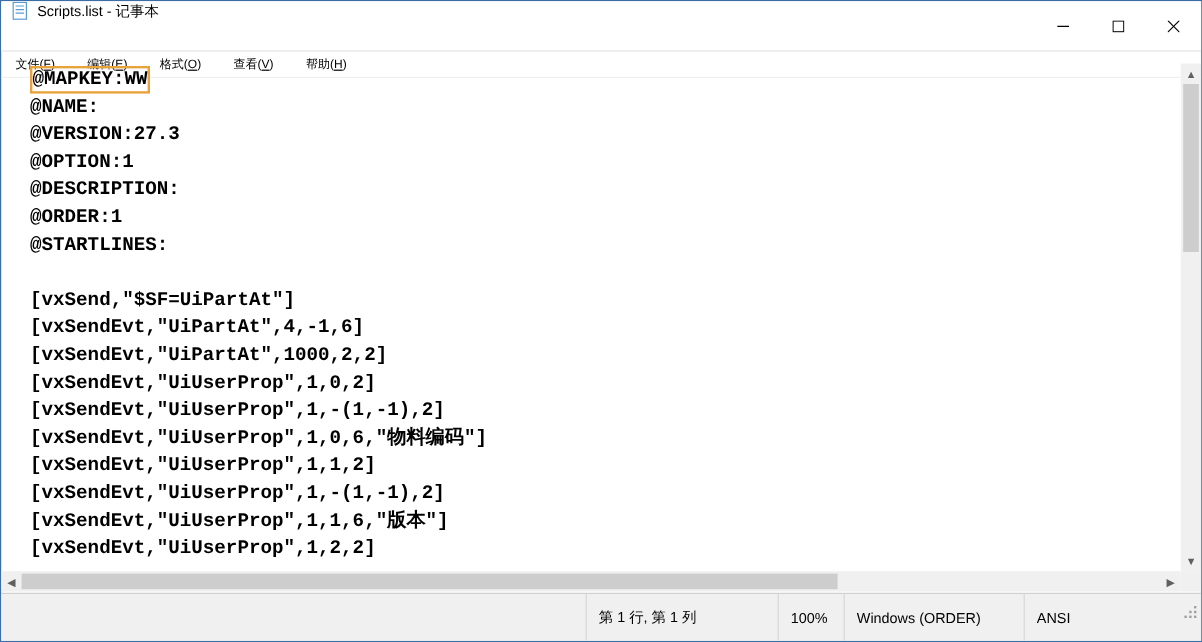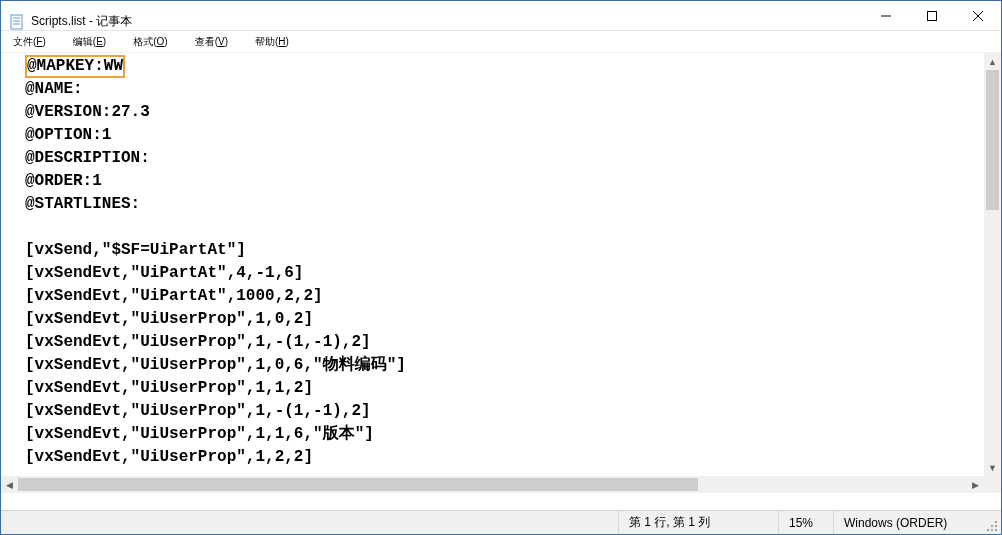--- a/index.html
+++ b/index.html
@@ -1,37 +1,37 @@
 <!DOCTYPE html>
 <html><head>
   <meta charset="utf-8">
   <style>
     * { margin: 0; padding: 0; box-sizing: border-box; }
     body { font-family: "Segoe UI", Tahoma, sans-serif; background: #fff; overflow: hidden; width: 1002px; height: 535px; border: 1px solid #3a6ea5; position: relative; }
-    .titlebar { height: 30px; display: flex; align-items: flex-end; background: #fff; border-bottom: 1px solid #e5e5e5; }
+    .titlebar { height: 42px; display: flex; align-items: flex-start; background: #fff; border-bottom: 1px solid #e5e5e5; }
     .titlebar-icon { width: 16px; height: 16px; margin: 0 6px 0 8px; }
     .titlebar-title { font-size: 12px; color: #000; flex: 1; }
     .window-controls { display: flex; height: 100%; }
     .win-btn { width: 46px; height: 100%; display: flex; align-items: center; justify-content: center; cursor: pointer; }
     .menubar { height: 22px; display: flex; align-items: center; padding: 0 4px; font-size: 10px; border-bottom: 1px solid #f0f0f0; gap: 11px; }
     .menu-item { padding: 2px 8px; cursor: pointer; }
     .menu-item u { text-decoration: underline; }
     .editor-wrap { position: absolute; top: 52px; bottom: 41px; left: 0; right: 0; }
     .editor { position: absolute; top: 0; left: 0; right: 17px; bottom: 17px; overflow: hidden; padding: 2px 8px; font-family: "Courier New", monospace; font-size: 16px; font-weight: bold; line-height: 23px; white-space: pre; margin-left: 16px; }
     .hl { border: 2px solid #e8a33c; display: inline-block; line-height: 19px; }
     .vscroll { position: absolute; top: 0; right: 0; width: 17px; bottom: 17px; background: #f0f0f0; }
     .vscroll-up, .vscroll-down { height: 17px; display: flex; align-items: center; justify-content: center; font-size: 9px; color: #606060; cursor: pointer; }
     .vscroll-thumb { position: absolute; top: 17px; left: 2px; right: 2px; height: 140px; background: #cdcdcd; cursor: pointer; }
     .vscroll-down { position: absolute; bottom: 0; width: 100%; }
     .hscroll { position: absolute; left: 0; right: 17px; bottom: 0; height: 17px; background: #f0f0f0; display: flex; align-items: center; }
     .hscroll-left, .hscroll-right { width: 17px; height: 17px; display: flex; align-items: center; justify-content: center; font-size: 9px; color: #606060; cursor: pointer; }
     .hscroll-track { flex: 1; position: relative; height: 100%; }
     .hscroll-thumb { position: absolute; left: 0; width: 680px; top: 2px; bottom: 2px; background: #cdcdcd; cursor: pointer; }
     .corner { position: absolute; right: 0; bottom: 0; width: 17px; height: 17px; background: #f0f0f0; }
-    .statusbar { position: absolute; bottom: 0; left: 0; right: 0; height: 24px; background: #f0f0f0; border-top: 1px solid #d0d0d0; display: flex; align-items: center; font-size: 12px; }
+    .statusbar { position: absolute; bottom: 0; left: 0; right: 0; height: 40px; background: #f0f0f0; border-top: 1px solid #d0d0d0; display: flex; align-items: center; font-size: 12px; }
     .status-cell { height: 100%; display: flex; align-items: center; padding: 0 10px; border-left: 1px solid #d8d8d8; }
     .status-spacer { flex: 1; }
     .status-grip { width: 18px; height: 100%; position: relative; }
   </style>
 </head>
 <body>
 
 <div class="titlebar">
   <span class="titlebar-icon">
     <svg viewBox="0 0 16 16" width="16" height="16">
@@ -101,22 +101,23 @@
       <div class="hscroll-thumb"></div>
     </div>
     <div class="hscroll-right">▶</div>
   </div>
   <div class="corner"></div>
 </div>
 
 <div class="statusbar">
   <div class="status-spacer"></div>
   <div class="status-cell" style="width:160px">第 1 行, 第 1 列</div>
-  <div class="status-cell" style="width:55px">15%</div>
+  <div class="status-cell" style="width:55px">100%</div>
   <div class="status-cell" style="width:150px">Windows (ORDER)</div>
+  <div class="status-cell" style="width:130px">ANSI</div>
   <div class="status-grip">
     <svg width="18" height="24" viewBox="0 0 18 24">
         <g fill="#a0a0a0">
           <rect x="12" y="18" width="2" height="2"></rect>
           <rect x="8" y="18" width="2" height="2"></rect>
           <rect x="12" y="14" width="2" height="2"></rect>
           <rect x="4" y="18" width="2" height="2"></rect>
           <rect x="8" y="14" width="2" height="2"></rect>
           <rect x="12" y="10" width="2" height="2"></rect>
         </g>

